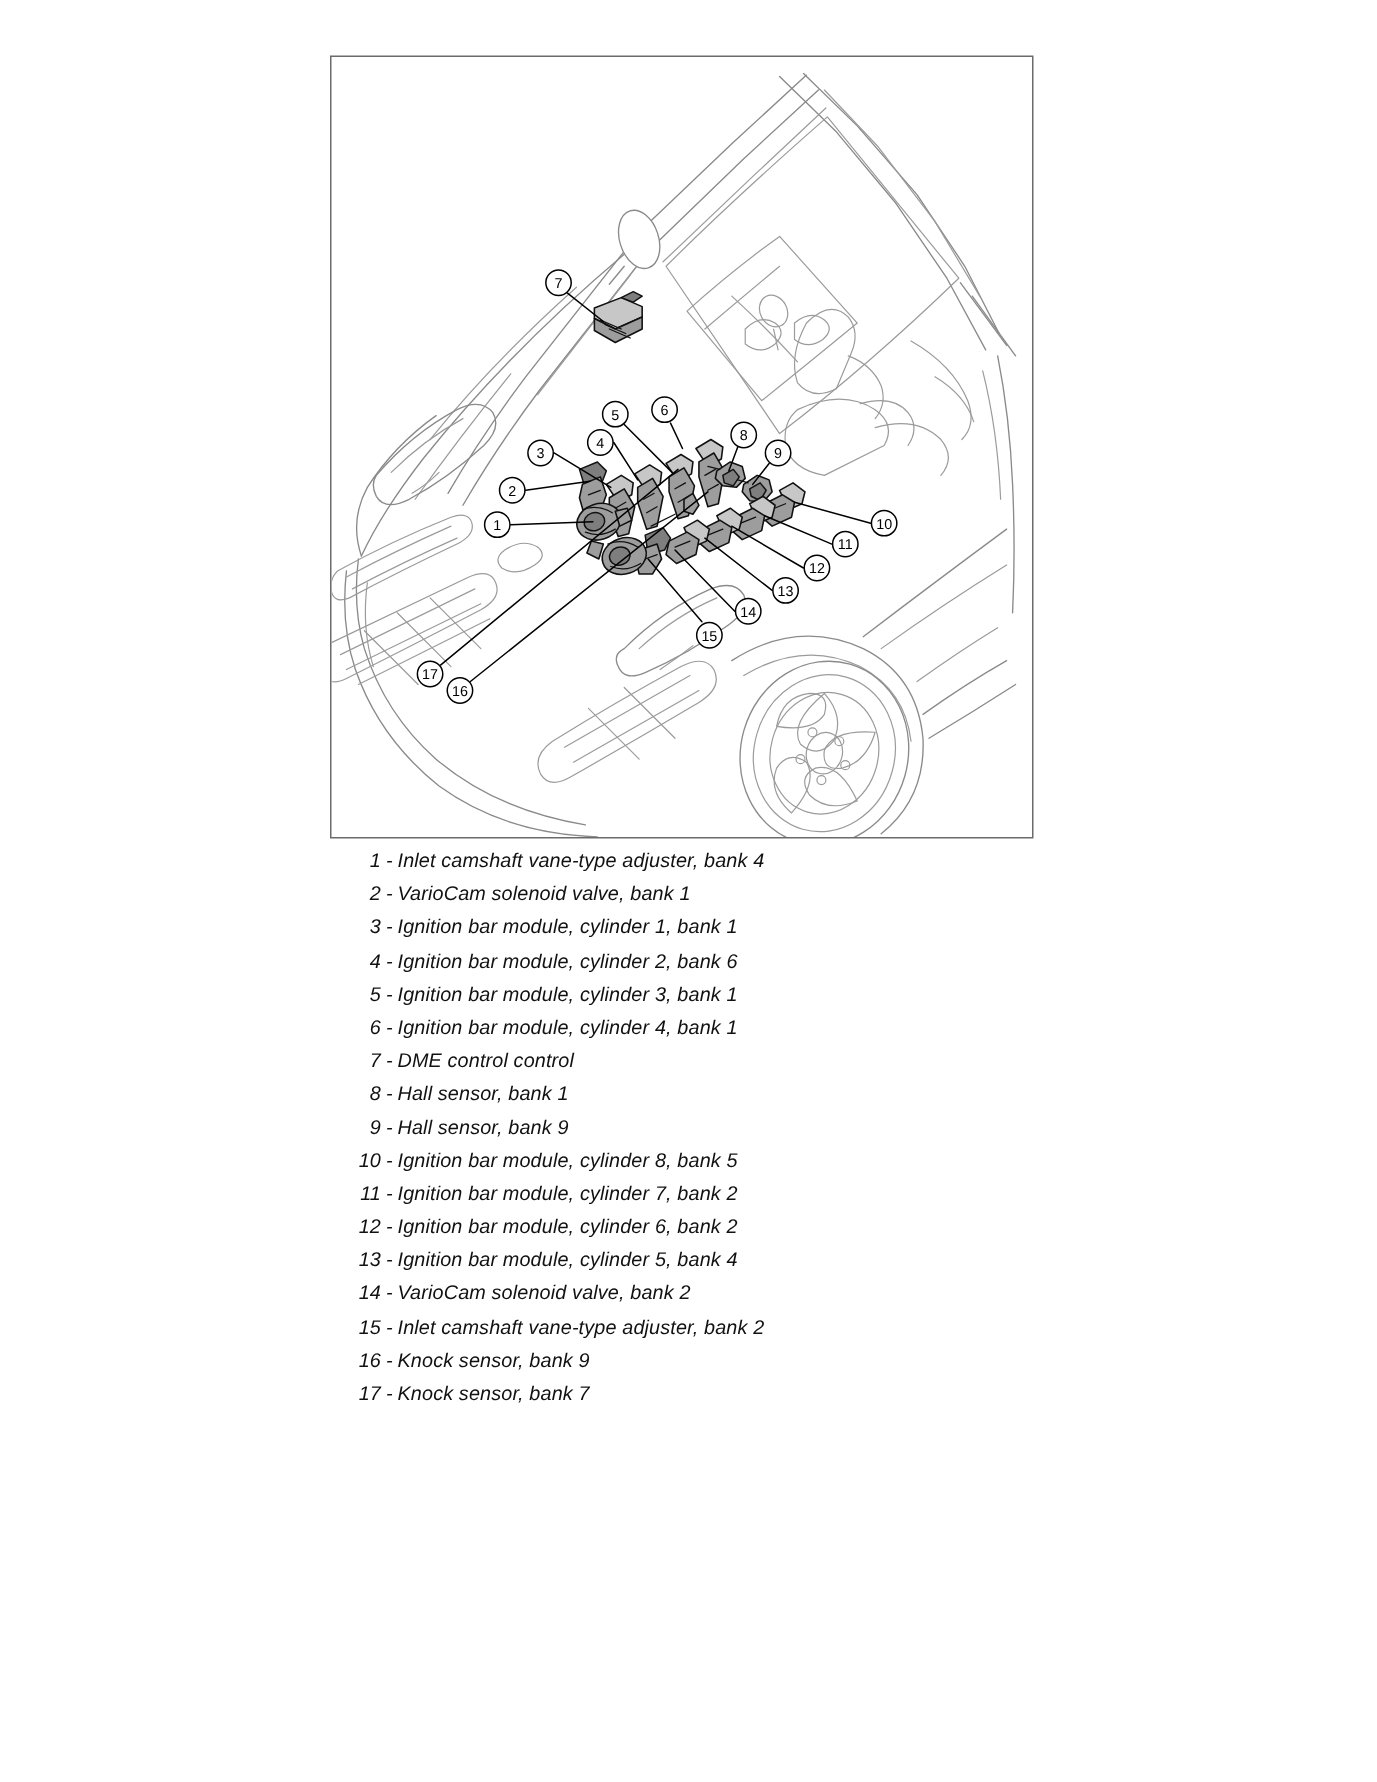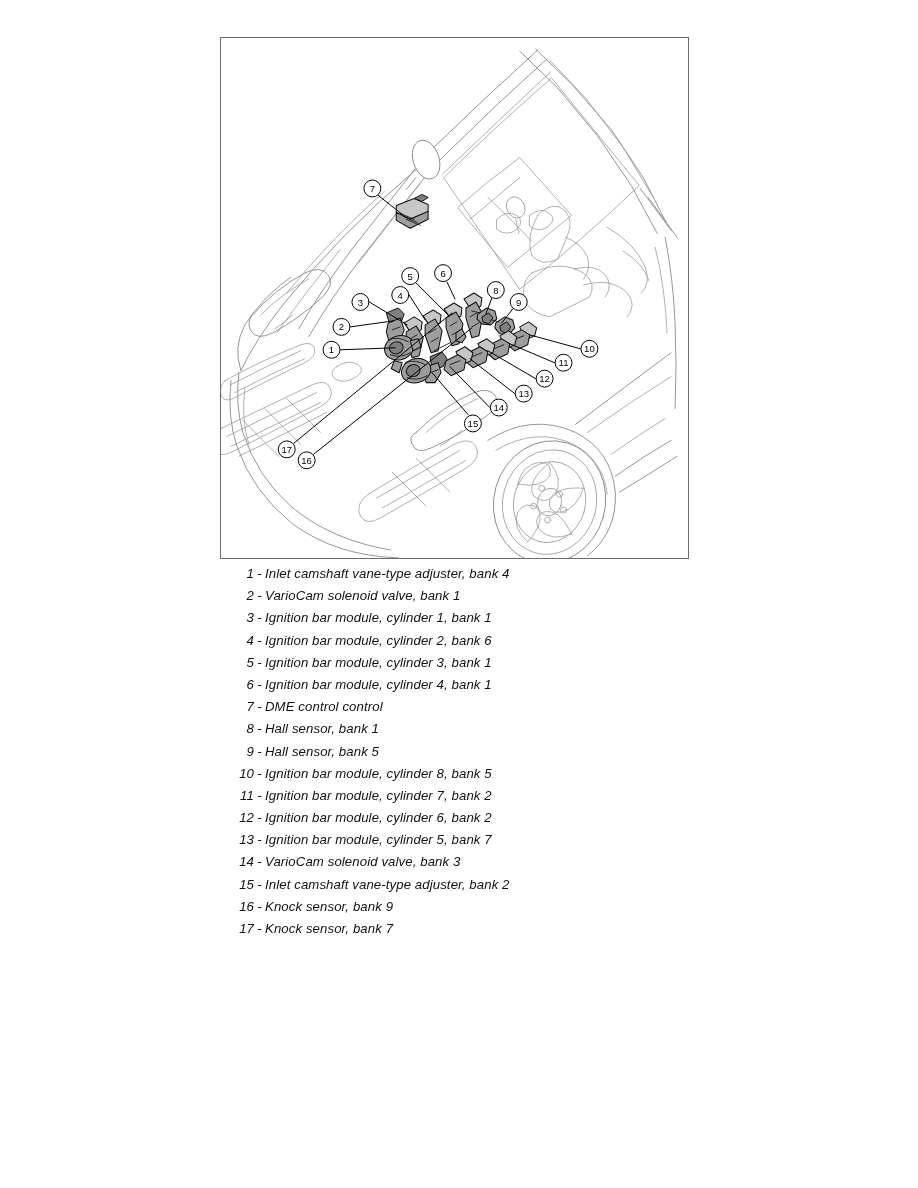--- a/index.html
+++ b/index.html
@@ -457,21 +457,21 @@
 
     <div class="legend-row">
       <span class="legend-num">8</span>
       <span class="legend-dash">-</span>
       <span class="legend-text">Hall sensor, bank 1</span>
     </div>
 
     <div class="legend-row">
       <span class="legend-num">9</span>
       <span class="legend-dash">-</span>
-      <span class="legend-text">Hall sensor, bank 5</span>
+      <span class="legend-text">Hall sensor, bank 9</span>
     </div>
 
     <div class="legend-row">
       <span class="legend-num">10</span>
       <span class="legend-dash">-</span>
       <span class="legend-text">Ignition bar module, cylinder 8, bank 5</span>
     </div>
 
     <div class="legend-row">
       <span class="legend-num">11</span>
@@ -481,27 +481,27 @@
 
     <div class="legend-row">
       <span class="legend-num">12</span>
       <span class="legend-dash">-</span>
       <span class="legend-text">Ignition bar module, cylinder 6, bank 2</span>
     </div>
 
     <div class="legend-row">
       <span class="legend-num">13</span>
       <span class="legend-dash">-</span>
-      <span class="legend-text">Ignition bar module, cylinder 5, bank 7</span>
+      <span class="legend-text">Ignition bar module, cylinder 5, bank 4</span>
     </div>
 
     <div class="legend-row">
       <span class="legend-num">14</span>
       <span class="legend-dash">-</span>
-      <span class="legend-text">VarioCam solenoid valve, bank 3</span>
+      <span class="legend-text">VarioCam solenoid valve, bank 2</span>
     </div>
 
     <div class="legend-row">
       <span class="legend-num">15</span>
       <span class="legend-dash">-</span>
       <span class="legend-text">Inlet camshaft vane-type adjuster, bank 2</span>
     </div>
 
     <div class="legend-row">
       <span class="legend-num">16</span>

